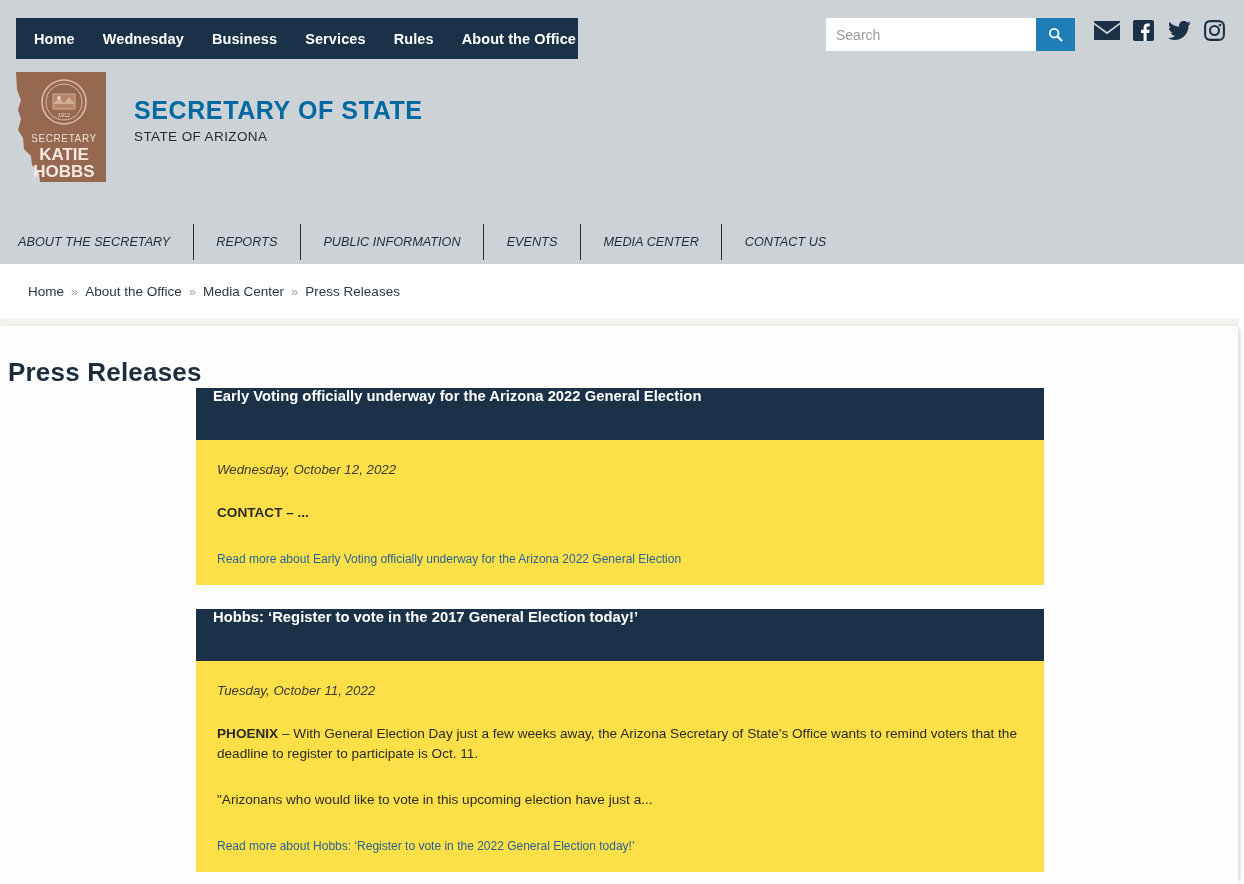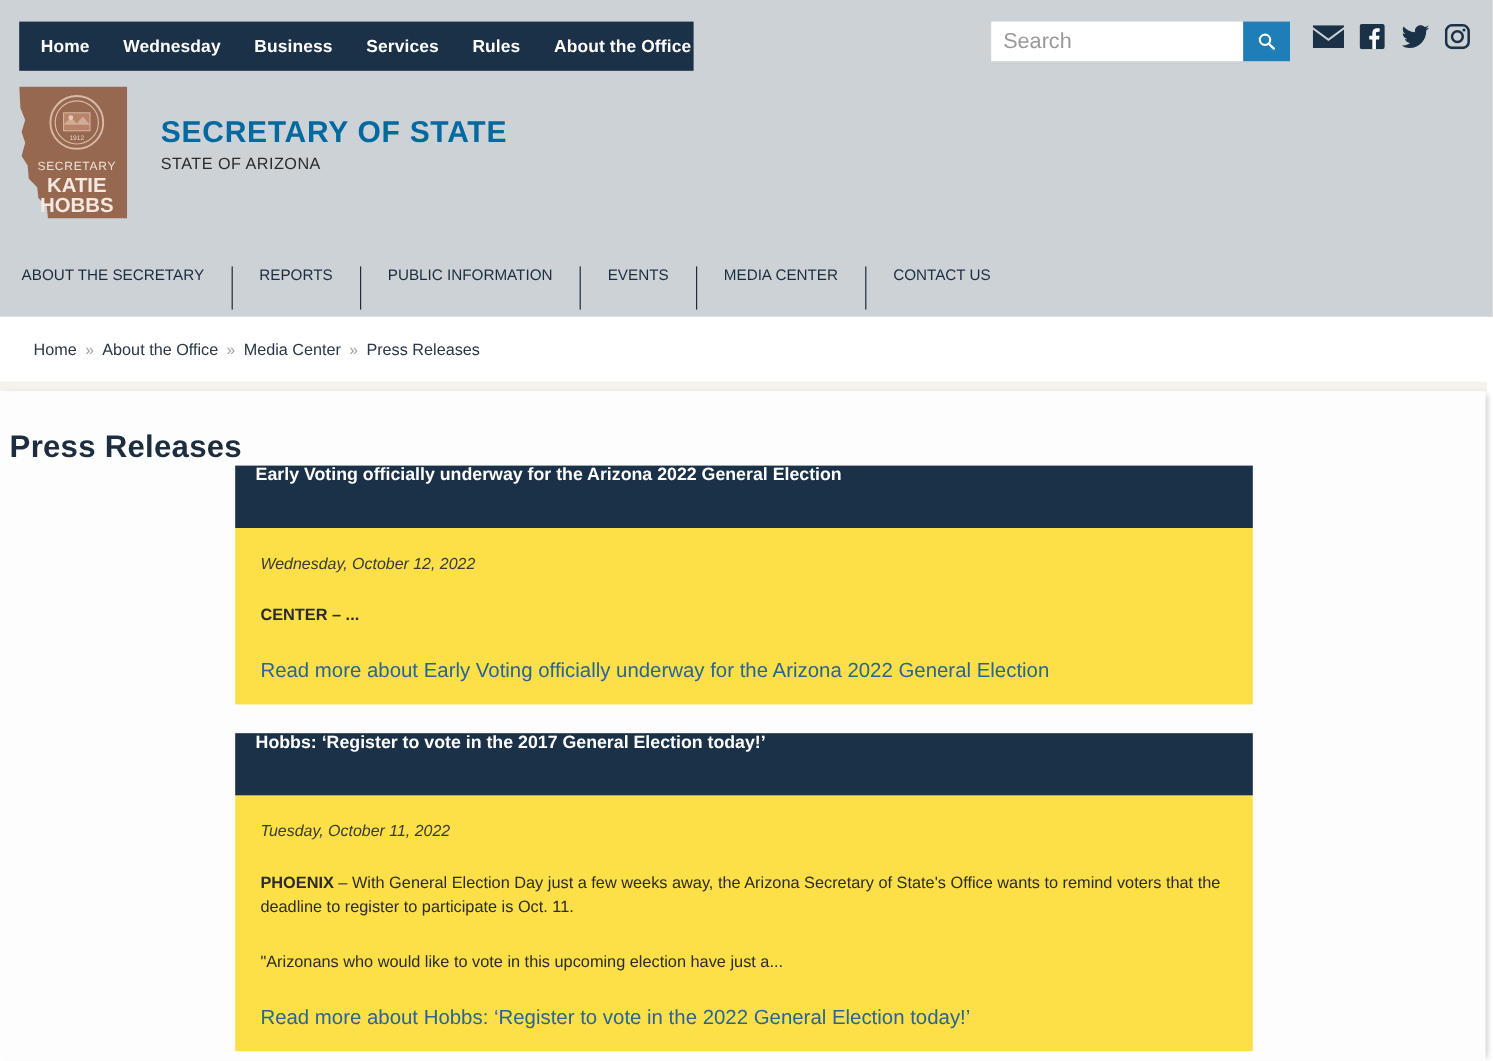--- a/index.html
+++ b/index.html
@@ -54,21 +54,21 @@
     width: 249px;
     height: 33px;
     display: flex;
   }
   .search-input {
     width: 210px;
     height: 33px;
     border: none;
     outline: none;
     background: #ffffff;
-    font-size: 18px;
+    font-size: 14px;
     color: #444;
     padding: 0 10px;
     box-sizing: border-box;
     font-family: "Liberation Sans", sans-serif;
   }
   .search-input::placeholder { color: #999; }
   .search-btn {
     width: 39px;
     height: 33px;
     background: #1f7eb8;
@@ -121,22 +121,23 @@
     color: #2b2b2b;
     letter-spacing: 0.4px;
     margin-top: 6px;
   }
 
   
   .sub-nav {
     position: absolute;
     left: 18px; top: 222px;
     display: flex;
-    align-items: flex-start;
+    align-items: center;
     height: 40px;
+    font-style: italic;
   }
   .sub-nav a {
     color: #1d2d3f;
     font-size: 12.7px;
     text-decoration: none;
     white-space: nowrap;
   }
   .sub-divider {
     width: 1px;
     height: 36px;
@@ -243,21 +244,21 @@
     line-height: 1.48;
   }
   .pr-body b { font-weight: bold; }
   .pr-quote {
     font-size: 13.6px;
     color: #2b2b2b;
     margin: 0 0 26px 0;
     line-height: 1.48;
   }
   .pr-link {
-    font-size: 17px;
+    font-size: 12px;
     color: #2a6496;
     text-decoration: none;
     display: inline-block;
   }
 </style>
 </head>
 <body>
 
 <div class="top-band">
 
@@ -366,21 +367,21 @@
   </div>
 <div class="cream-strip"></div>
 
 <div class="main-panel">
   <h1 class="page-title">Press Releases</h1>
   <div class="cards" id="cards">
       <div class="card">
         <div class="card-head">
           <span class="card-head-title">Early Voting officially underway for the Arizona 2022 General Election</span>
         </div>
-        <div class="card-body"><p class="pr-date">Wednesday, October 12, 2022</p><p class="pr-body"><b>CENTER – ...</b></p><a class="pr-link" href="#">Read more about Early Voting officially underway for the Arizona 2022 General Election</a></div>
+        <div class="card-body"><p class="pr-date">Wednesday, October 12, 2022</p><p class="pr-body"><b>CONTACT – ...</b></p><a class="pr-link" href="#">Read more about Early Voting officially underway for the Arizona 2022 General Election</a></div>
       </div>
       <div class="card">
         <div class="card-head">
           <span class="card-head-title">Hobbs: ‘Register to vote in the 2017 General Election today!’</span>
         </div>
         <div class="card-body"><p class="pr-date">Tuesday, October 11, 2022</p><p class="pr-body"><b>PHOENIX</b> – With General Election Day just a few weeks away, the Arizona Secretary of State's Office wants to remind voters that the deadline to register to participate is Oct. 11.</p><p class="pr-quote">"Arizonans who would like to vote in this upcoming election have just a...</p><a class="pr-link" href="#">Read more about Hobbs: ‘Register to vote in the 2022 General Election today!’</a></div>
       </div>
     </div>
 </div>
 

